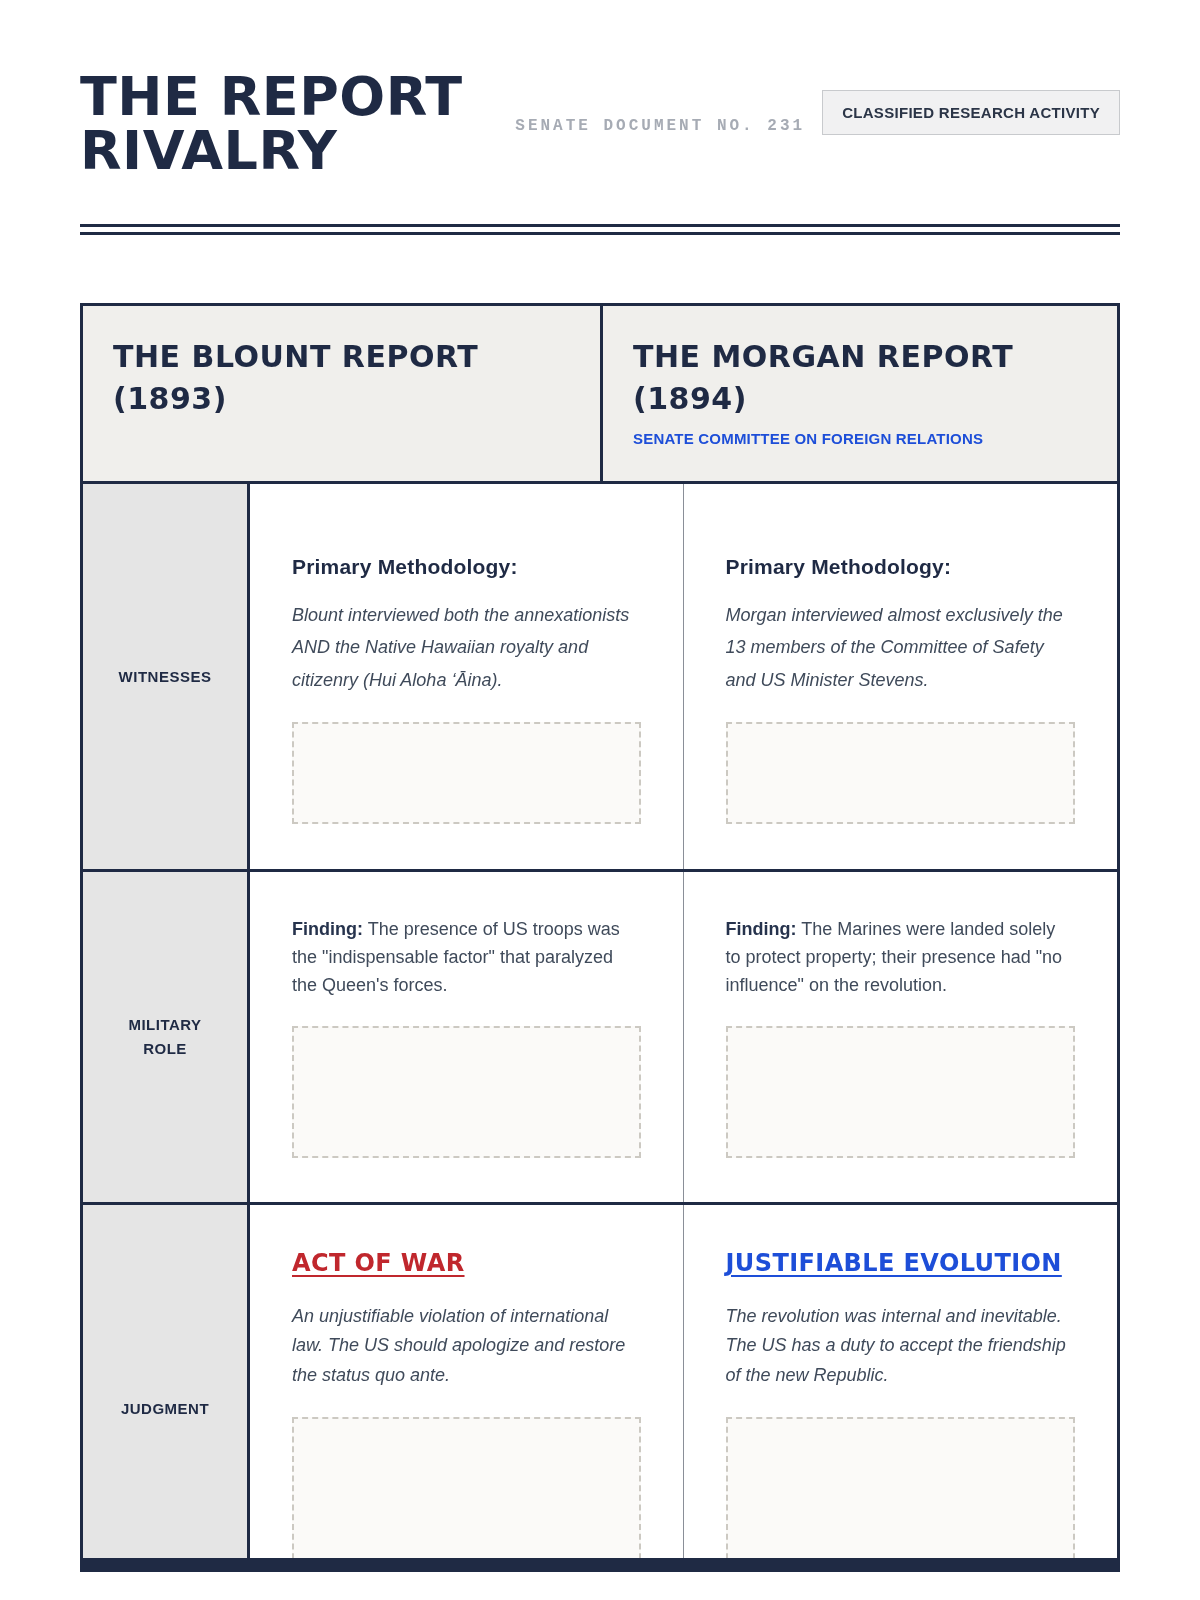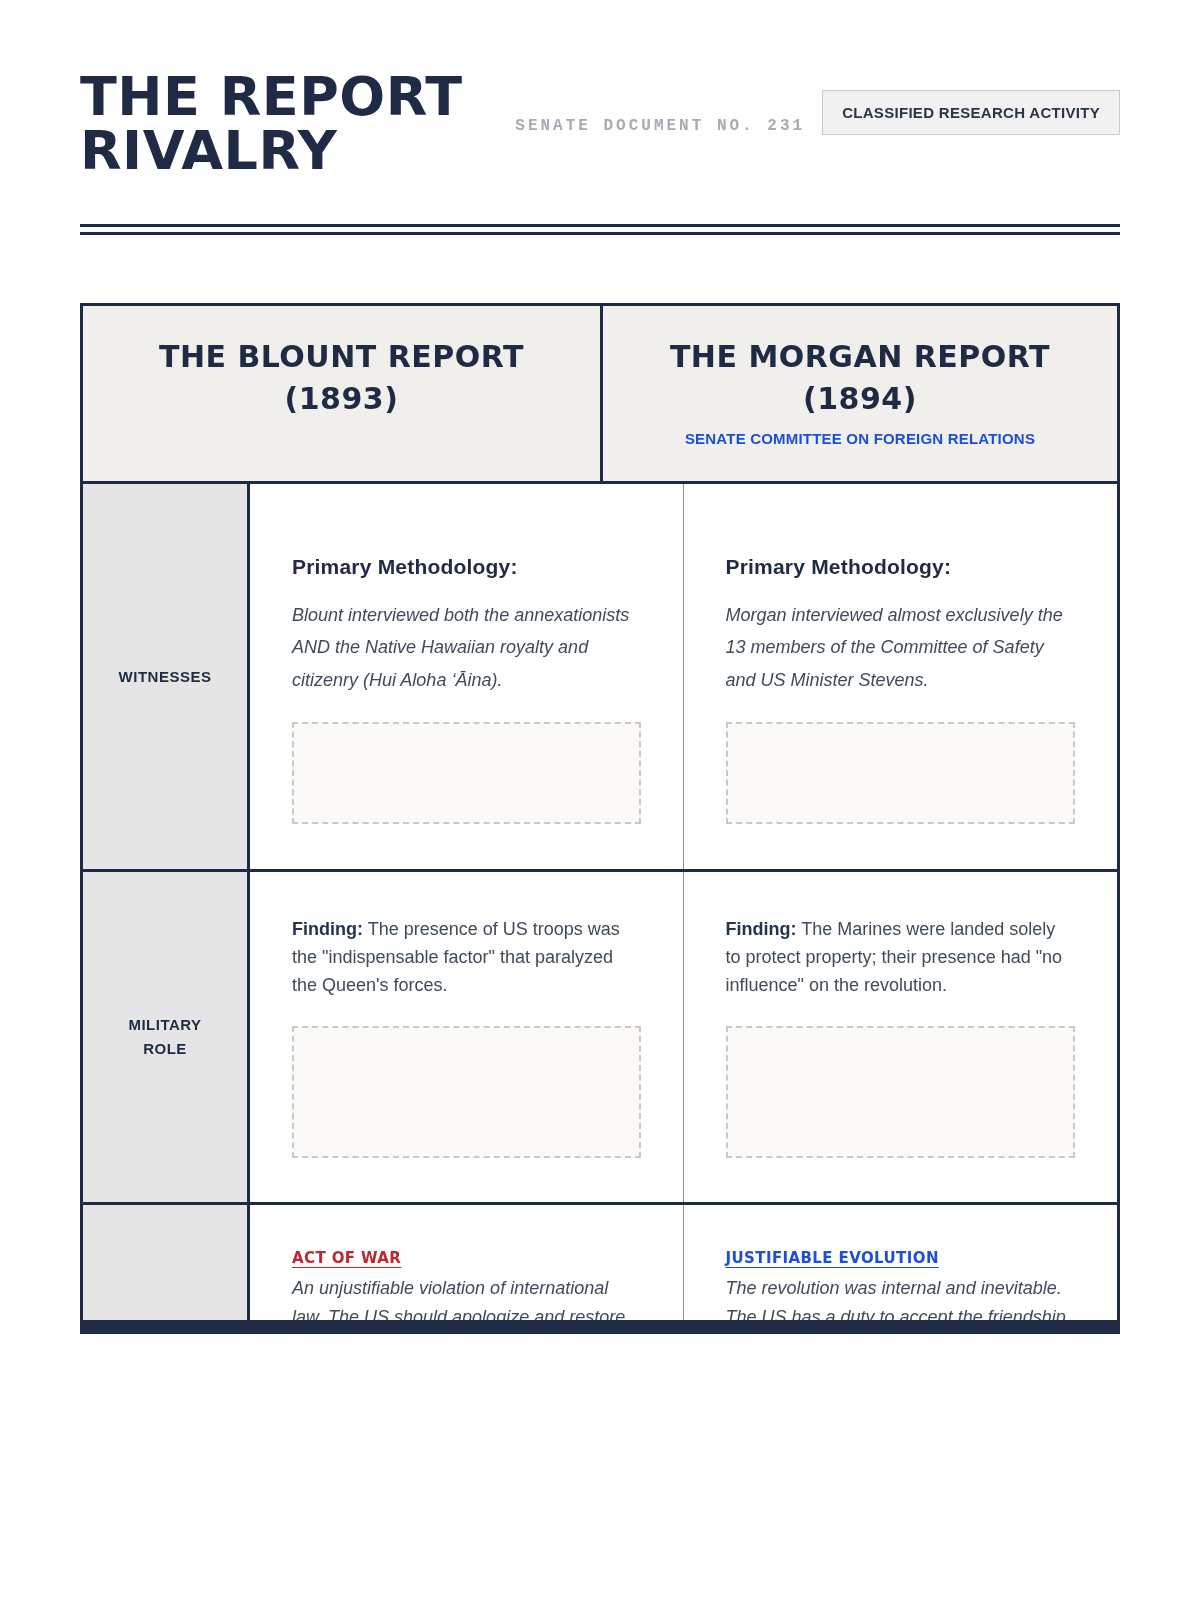--- a/index.html
+++ b/index.html
@@ -4,21 +4,21 @@
 <style>
   * { box-sizing: border-box; margin: 0; padding: 0; }
   html, body { background: #ffffff; }
   body {
     font-family: "Liberation Sans", sans-serif;
     color: #1f2a44;
   }
   .page {
     position: relative;
     width: 1200px;
-    height: 1334px;
+    height: 1572px;
     margin: 0 auto;
     background: #ffffff;
     padding: 70px 80px 0 80px;
     overflow: hidden;
   }
 
   
   .page-header {
     display: flex;
     justify-content: space-between;
@@ -78,21 +78,20 @@
   
   .report-table {
     margin-top: 68px;
     border: 3px solid var(--navy, #1f2a44);
   }
   .thead {
     display: grid;
     grid-template-columns: 1fr 1fr;
     background: #f0efec;
     border-bottom: 3px solid var(--navy, #1f2a44);
-    text-align: center;
   }
   .th { padding: 30px 30px 34px 30px; }
   .th + .th { border-left: 3px solid var(--navy, #1f2a44); }
   .report-title {
     font-family: "DejaVu Sans", sans-serif;
     font-size: 30px;
     font-weight: 800;
     letter-spacing: 0.5px;
     line-height: 1.4;
     color: var(--navy, #1f2a44);
@@ -151,26 +150,26 @@
     font-size: 18px;
     line-height: 1.55;
     color: #3f4a5a;
   }
   .cell-text .finding-label {
     font-weight: 700;
     color: #26334d;
   }
   .verdict {
     font-family: "DejaVu Sans", sans-serif;
-    font-size: 15px;
+    font-size: 24px;
     font-weight: 800;
     letter-spacing: 0.4px;
     text-decoration: underline;
     text-underline-offset: 4px;
-    margin-bottom: 7px;
+    margin-bottom: 25px;
   }
   .judgment-body {
     font-style: italic;
     font-size: 18px;
     line-height: 1.65;
     color: #3f4a5a;
   }
 
   .answer-box {
     margin-top: 26px;

